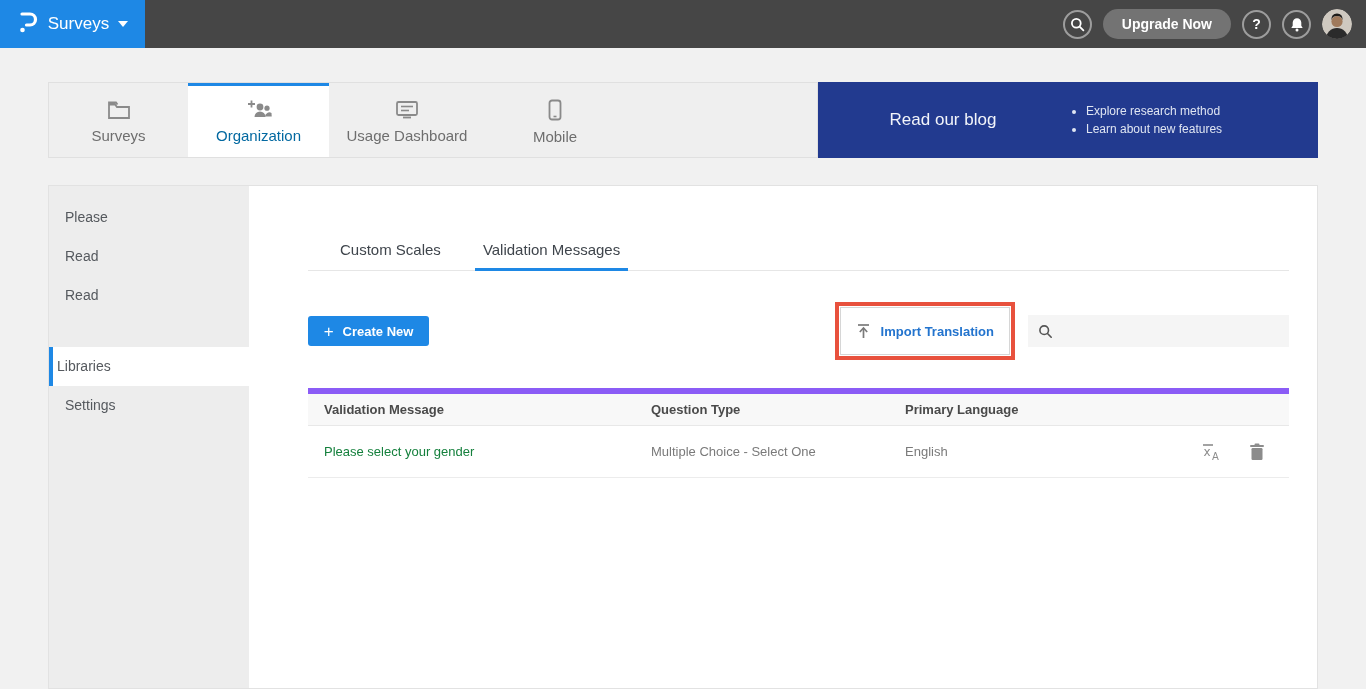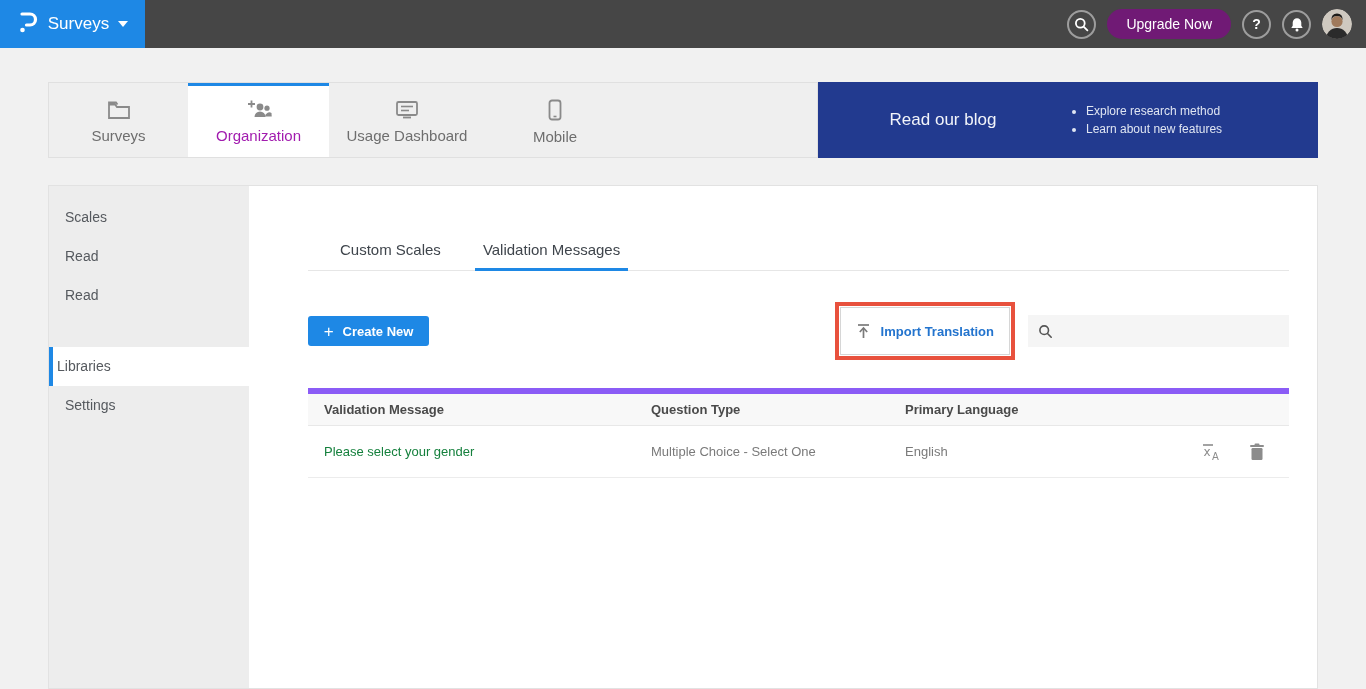--- a/index.html
+++ b/index.html
@@ -13,33 +13,33 @@
            align-items:center; justify-content:center; gap:9px; cursor:pointer; }
   .brand-label { color:#fff; font-size:17px; }
   .caret-down { width:0; height:0; border-left:5px solid transparent;
                 border-right:5px solid transparent; border-top:6px solid #fff; }
   .header-right { position:absolute; right:14px; top:0; height:48px;
                   display:flex; align-items:center; gap:11px; }
   .circle-btn { width:29px; height:29px; border:2px solid #9d9d9d; border-radius:50%;
                 display:flex; align-items:center; justify-content:center;
                 color:#fff; font-size:14px; font-weight:bold; cursor:pointer; background:transparent; }
   .upgrade-btn { height:30px; padding:0 19px; border:none; border-radius:15px;
-                 background:#701a75; color:#fff; font-size:14px; font-weight:normal;
+                 background:#737373; color:#fff; font-size:14px; font-weight:bold;
                  font-family:"Liberation Sans",sans-serif; cursor:pointer; }
   .avatar { width:30px; height:30px; border-radius:50%; overflow:hidden; cursor:pointer; }
 
   
   .nav-card { position:absolute; top:82px; left:48px; width:770px; height:76px;
               background:#EFEFEF; border:1px solid #E0E0E0; display:flex; }
   .nav-tab { height:100%; display:flex; flex-direction:column; align-items:center;
              justify-content:center; gap:7px; color:#6E6E6E; font-size:15px;
              cursor:pointer; border-top:3px solid transparent; }
   .nav-tab.t0 { width:139px; } .nav-tab.t1 { width:141px; }
   .nav-tab.t2 { width:156px; } .nav-tab.t3 { width:140px; }
-  .nav-tab.active { background:#fff; border-top:3px solid #1E88E5; color:#a21caf; }
+  .nav-tab.active { background:#fff; border-top:3px solid #1E88E5; color:#0369a1; }
   .nav-tab svg { display:block; }
 
   .promo-card { position:absolute; top:82px; left:818px; width:500px; height:76px;
                 background:#223A8F; display:flex; align-items:center; cursor:pointer; }
   .promo-title { width:250px; text-align:center; color:#F2F4FA; font-size:17px; }
   .promo-list { list-style:disc; color:#DfE5F2; font-size:12px; padding-left:18px; }
   .promo-list li { margin:4px 0; }
 
   
   .content-card { position:absolute; top:185px; left:48px; width:1270px; height:504px;
@@ -168,21 +168,21 @@
   <div class="promo-title">Read our blog</div>
   <ul class="promo-list">
     <li>Explore research method</li>
     <li>Learn about new features</li>
   </ul>
 </div>
 
 <div class="content-card">
 
   <div class="side-nav">
-    <div class="side-item">Scales</div>
+    <div class="side-item">Please</div>
     <div class="side-item">Read</div>
     <div class="side-item">Read</div>
     <div class="side-item active">Libraries</div>
     <div class="side-item">Settings</div>
   </div>
 
   <div class="main-area">
 
     <div class="content-tabs">
       <div class="ctab">Custom Scales</div>

